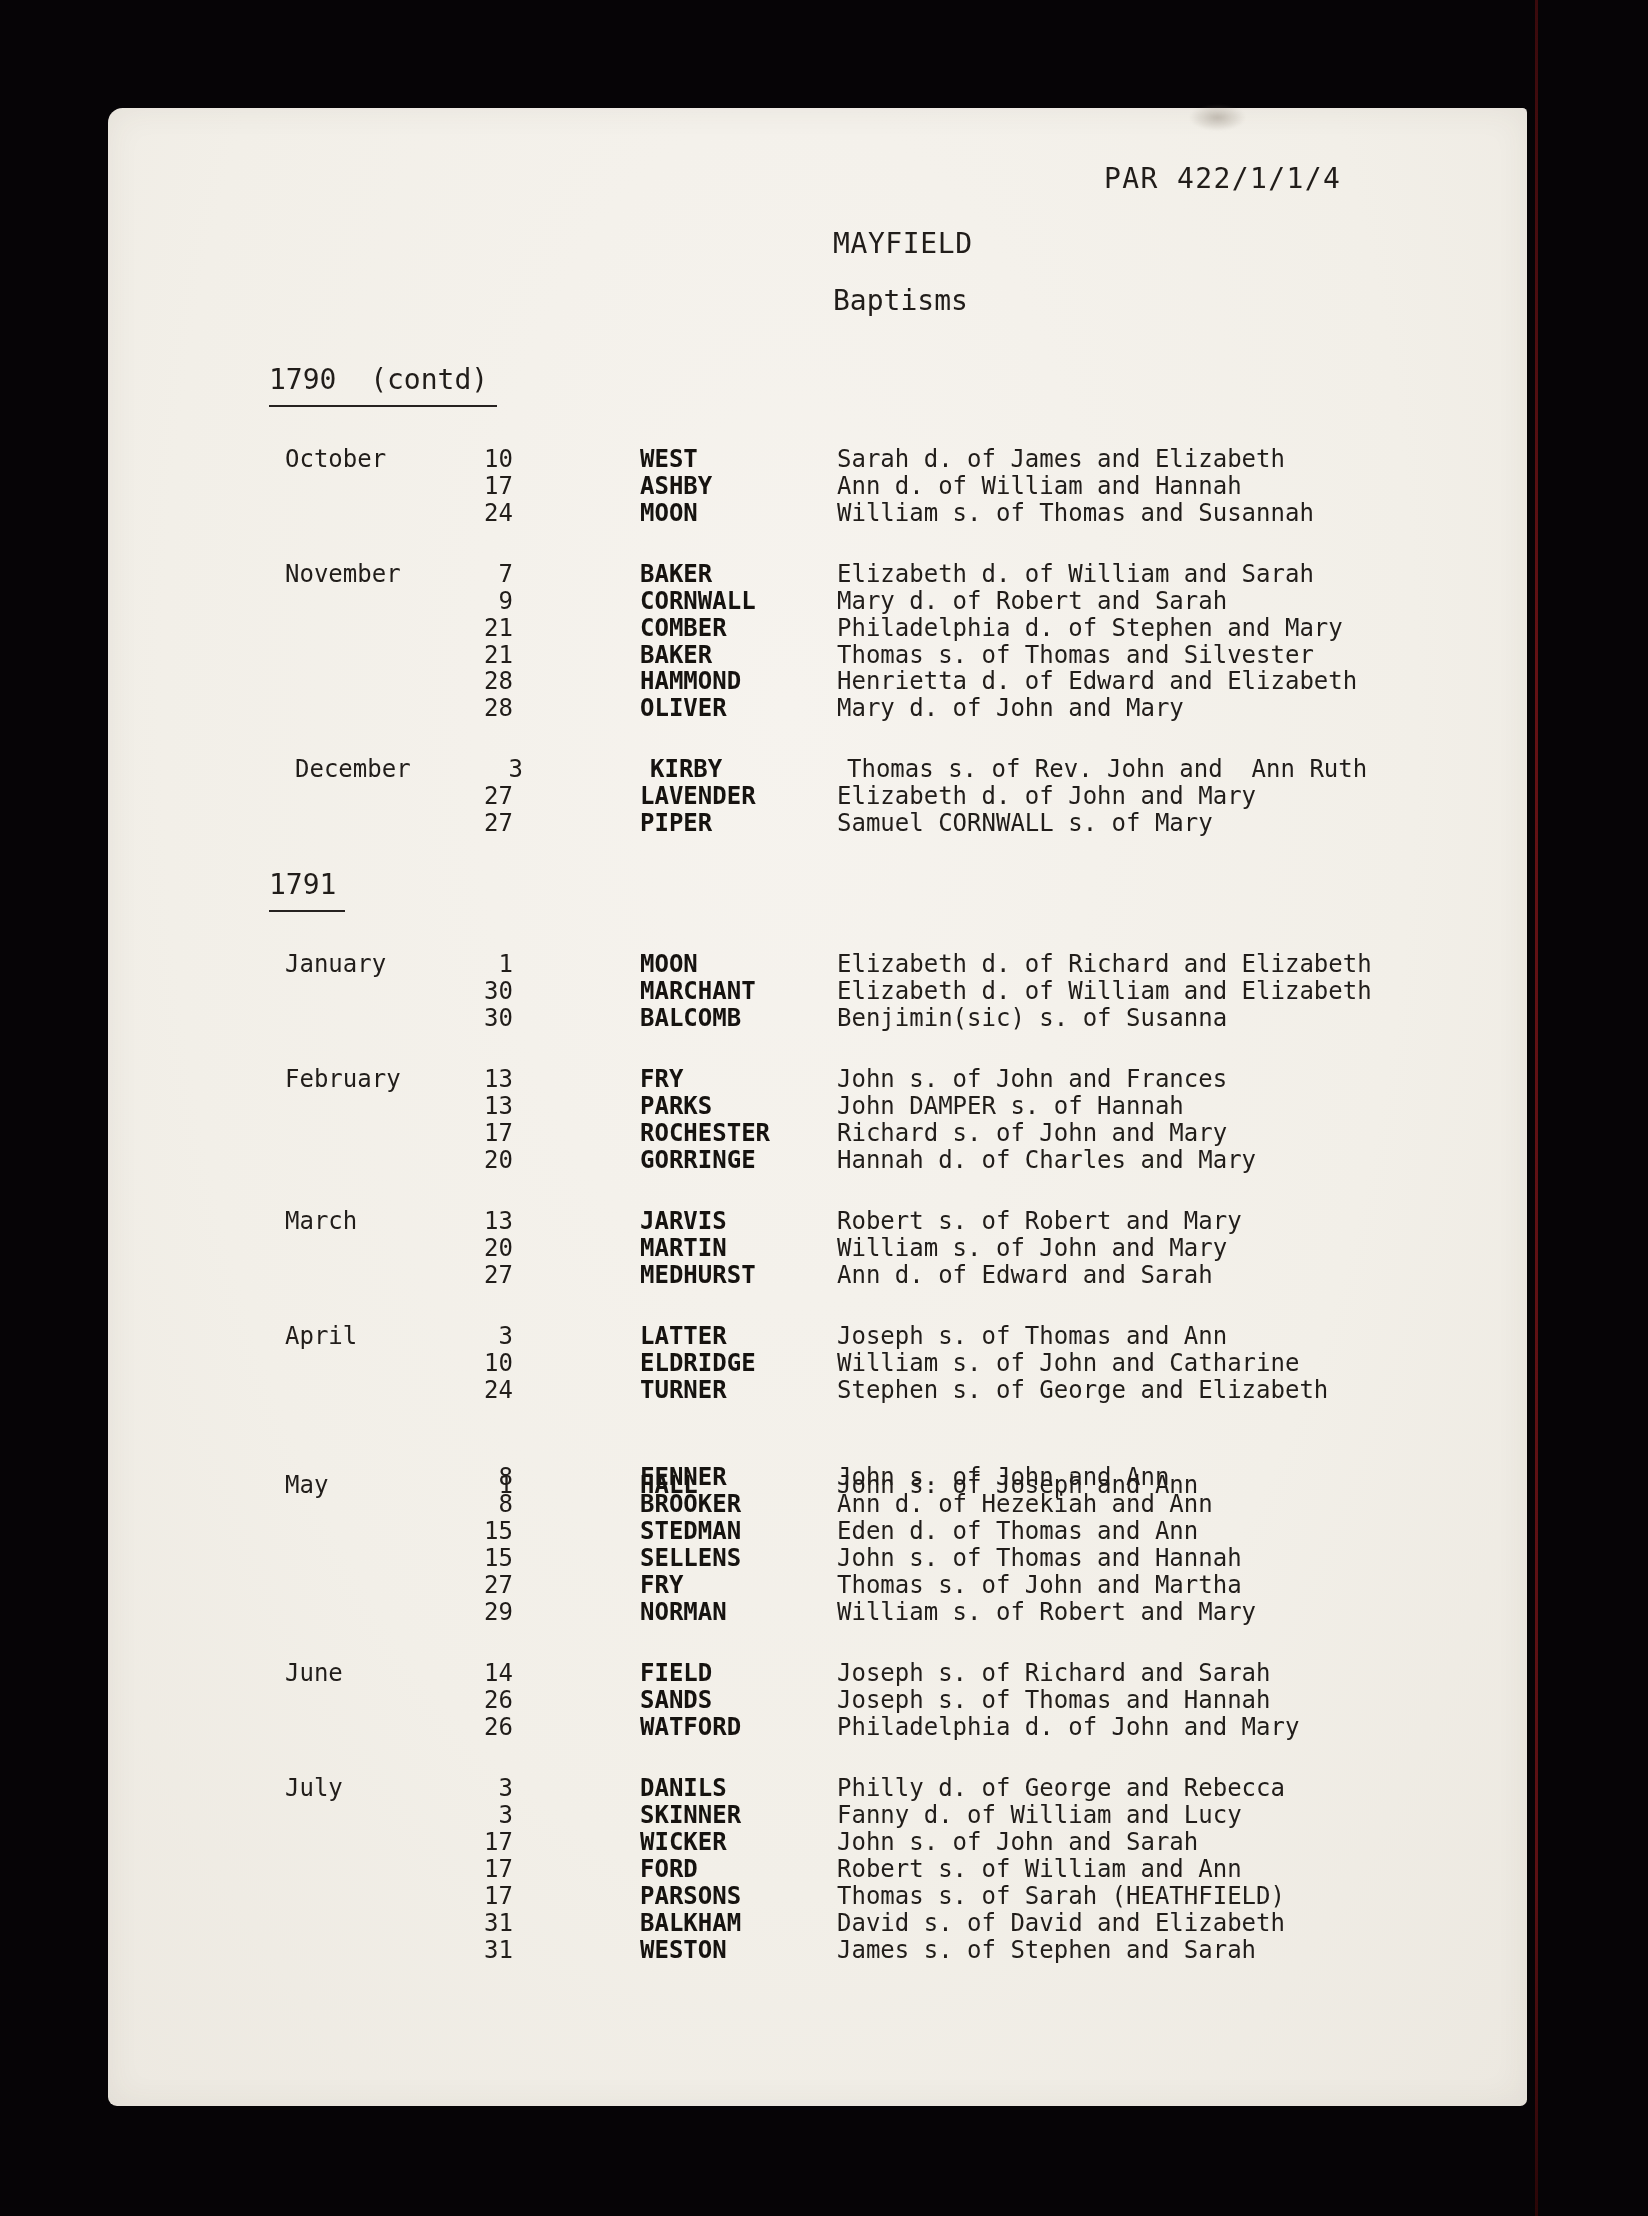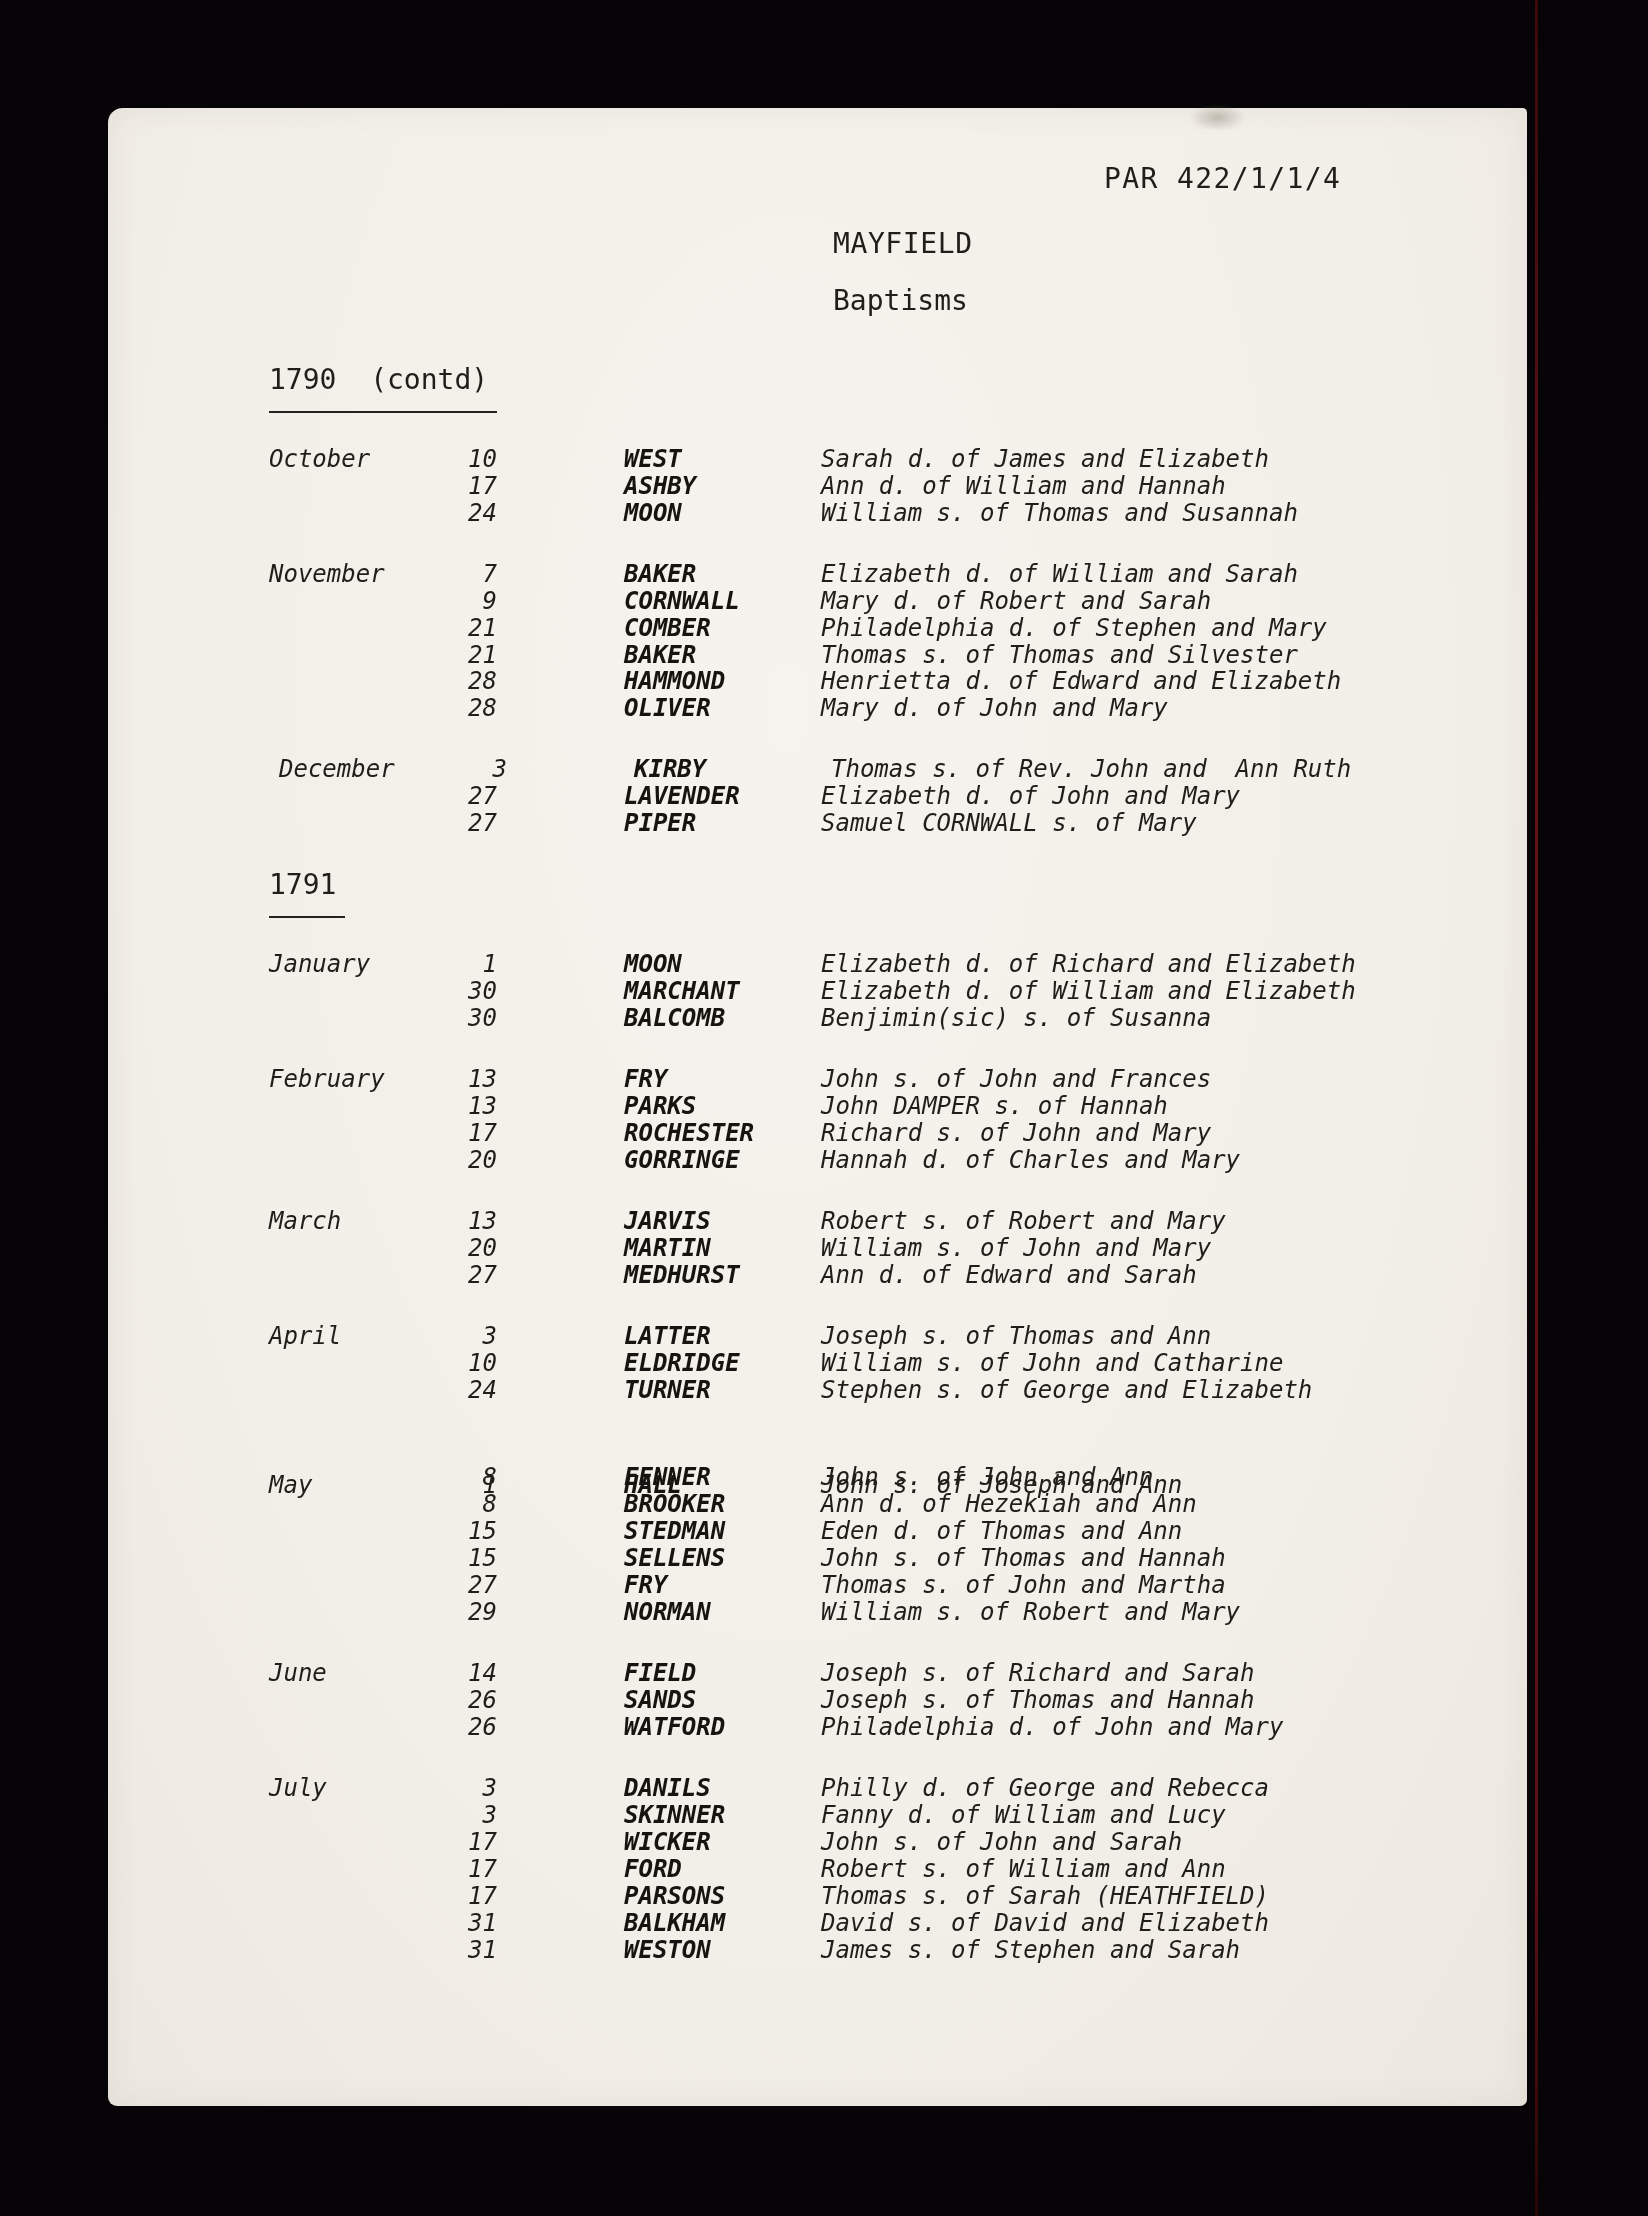--- a/index.html
+++ b/index.html
@@ -10,22 +10,22 @@
     background:radial-gradient(ellipse at 48% 30%, #f6f3ee 0%, #f2efe8 60%, #ece8e0 100%);
     border-radius:14.8px 4.5px 6.8px 9px;
     box-shadow:inset 0 0 34px rgba(70,60,45,0.07);}
   .smudge{position:absolute;left:1081px;top:-4.5px;width:57px;height:27px;border-radius:50%;
     background:radial-gradient(ellipse,rgba(135,125,112,0.45),rgba(135,125,112,0) 70%);
     filter:blur(1.1px);}
   .txt{position:absolute;font-size:28px;line-height:27px;white-space:pre;}
   .ref{left:996px;top:57px;letter-spacing:1.4px;}
   .title{left:725px;top:122px;letter-spacing:0.6px;}
   .subtitle{left:725px;top:179px;}
-  .year-heading{border-bottom:2.8px solid #262220;padding-bottom:18px;padding-right:9px;}
-  .row{position:absolute;left:0;width:1419px;height:27px;font-style:italic;}
+  .year-heading{border-bottom:2.8px solid #262220;padding-bottom:12px;padding-right:9px;}
+  .row{position:absolute;left:16px;width:1419px;height:27px;}
   .row span{position:absolute;font-size:24px;line-height:27px;white-space:pre;}
   .c-month{left:161px;}
   .c-day{left:306px;width:83px;text-align:right;}
   .c-surname{left:516px;font-weight:bold;color:#161310;text-align:center;}
   .c-detail{left:713px;text-align:right;}
 </style>
 </head>
 <body>
 
 <div id="screenshot">

